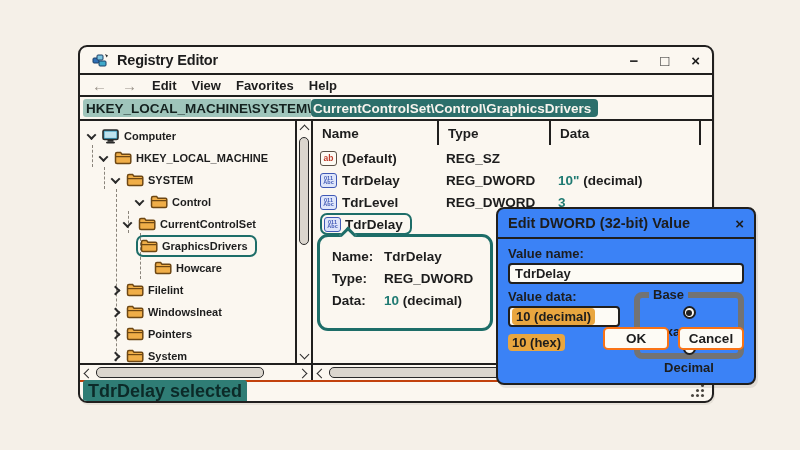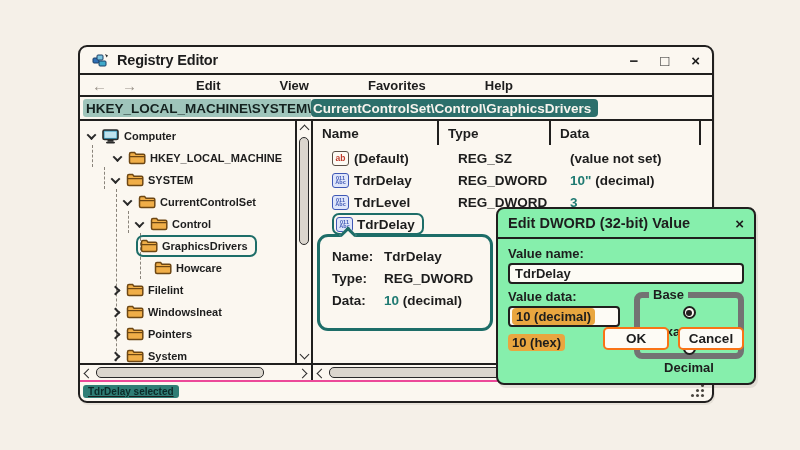--- a/index.html
+++ b/index.html
@@ -18,21 +18,21 @@
     box-shadow:1px 2px 0 rgba(60,50,40,.08);
   }
   .titlebar { height:28px; border-bottom:2px solid #201f1e; display:flex; align-items:center; gap:8px; padding:0 12px; flex:none;text-align:right; }
   .app-title { font-weight:700; font-size:14.5px; letter-spacing:-.2px; }
   .win-ctrls { margin-left:auto; display:flex; gap:22px; align-items:center; }
   .wc { font-size:15px; font-weight:700; line-height:1; cursor:default; }
   .reg-icon svg { display:block; }
 
   .menubar { height:22px; border-bottom:2px solid #201f1e; display:flex; align-items:center; gap:15px; padding:0 12px; font-size:13px; font-weight:700; flex:none; }
   .nav-arrow { color:#999289; font-size:15px; font-weight:700; line-height:1; }
-  .menu-item { cursor:default;margin-left:44px; }
+  .menu-item { cursor:default; }
 
   .addressbar { height:24px; border-bottom:2px solid #201f1e; display:flex; align-items:center; padding:0 3px; font-size:13.5px; font-weight:700; flex:none; white-space:nowrap; }
   .seg-light { background:#9fc5bb; color:#14211f; padding:1.5px 0 1.5px 3px; border-radius:3px 0 0 3px; }
   .seg-dark  { background:#2c6f6b; color:#f7f4ee; padding:1.5px 7px 1.5px 2px; border-radius:4px; }
 
   
   .content { flex:1; display:flex; min-height:0; }
 
   
   .treepane { width:233px; flex:none; border-right:2.5px solid #201f1e; display:grid; grid-template-columns:1fr 16px; grid-template-rows:1fr 17px; position:relative; }
@@ -59,58 +59,58 @@
 
   
   .listpane { flex:1; display:flex; flex-direction:column; min-width:0; }
   .listheader { height:24px; display:flex; align-items:center; font-size:13.5px; font-weight:700; flex:none; }
   .lh-cell { padding-left:9px; height:100%; display:flex; align-items:center;text-align:center; }
   .lh-name { width:124px; flex:none; }
   .lh-type { width:112px; flex:none; border-left:2px solid #201f1e; }
   .lh-data { flex:1; border-left:2px solid #201f1e; }
   .lh-end  { width:13px; flex:none; border-left:2px solid #201f1e; height:100%; }
   .listrows { flex:1; padding-top:2px; }
-  .lrow { height:22px; display:flex; align-items:center; font-size:13.5px; font-weight:700;padding-left:12px; }
+  .lrow { height:22px; display:flex; align-items:center; font-size:13.5px; font-weight:700; }
   .lcell-name { width:124px; flex:none; display:flex; align-items:center; gap:5px; padding-left:7px; }
   .lcell-type { width:112px; flex:none; padding-left:9px; }
   .lcell-data { flex:1; padding-left:9px; }
   .teal-num { color:#1f7a72; }
   .vicon { flex:none; display:flex; }
   .list-hscroll { height:17px; border-top:2px solid #201f1e; position:relative; flex:none; }
 
   
   .ic-string, .ic-dword {
     width:17px; height:15px; border-radius:3px; display:flex; align-items:center; justify-content:center;
     font-size:8.5px; font-weight:700; line-height:1;
   }
   .ic-string { border:1.8px solid #5a5046; background:#fdfaf3; color:#c03b2a; }
   .ic-dword  { border:1.8px solid #3f58b5; background:#dfe6fa; color:#3f58b5; font-size:5.5px; letter-spacing:0; flex-direction:column; }
   .ic-dword i { font-style:normal; display:block; line-height:4.5px; }
 
   
-  .statusbar { height:21px; border-top:2px solid #ec4899; display:flex; align-items:center; padding:0 3px; font-size:10px; font-weight:700; flex:none; position:relative;text-decoration:underline; }
+  .statusbar { height:21px; border-top:2px solid #c2410c; display:flex; align-items:center; padding:0 3px; font-size:18px; font-weight:700; flex:none; position:relative; }
   .status-chip { background:#2f7d75; color:#0c2a28; padding:1px 5px; border-radius:3px; }
   .grip { position:absolute; right:8px; bottom:4px; width:3px; height:3px; background:#4a463f; border-radius:50%;
     box-shadow:-5px 0 0 #4a463f, -10px 0 0 #4a463f, 0 -5px 0 #4a463f, -5px -5px 0 #4a463f, 0 -10px 0 #4a463f; }
 
   
   #tooltip {
     position:absolute; left:317px; top:234px; width:176px;
     background:#fbf7f0; border:3px solid #1d6d68; border-radius:11px;
     padding:9px 12px 16px; z-index:5;
   }
   #tooltip .notch { position:absolute; top:-8px; left:22px; width:12px; height:12px; background:#fbf7f0;
     border-left:3px solid #1d6d68; border-top:3px solid #1d6d68; transform:rotate(45deg); }
   .tt-row { display:flex; font-size:13.5px; font-weight:700; line-height:22px; }
   .tt-label { width:52px; flex:none; }
 
   
   #dialog {
     position:absolute; left:496px; top:207px; width:260px; height:178px;
-    background:#86efac; border:2.5px solid #201f1e; border-radius:8px;
+    background:#3b82f6; border:2.5px solid #201f1e; border-radius:8px;
     z-index:6; box-shadow:2px 3px 0 rgba(60,50,40,.10);
   }
   .dlg-title { height:30px; border-bottom:2px solid #201f1e; display:flex; align-items:center; padding:0 10px; font-size:14.5px; font-weight:700; }
   .dlg-close { margin-left:auto; font-size:15px; font-weight:700; }
   .dlg-body { padding:5px 10px 0; font-size:13px; font-weight:700; position:relative; }
   .dlg-label { margin:2px 0 2px; }
   .dlg-input { border:2px solid #201f1e; border-radius:4px; height:21px; background:#fdfbf5; display:flex; align-items:center; padding:0 5px; font-size:13px; font-weight:700; }
   .vd-wrap { display:flex; margin-top:3px; }
   .vd-left { width:118px; flex:none; }
   .vd-input { width:112px; margin-top:2px; padding:0 2px; }
@@ -180,21 +180,21 @@
               <svg width="18" height="15" viewBox="0 0 18 15">
                   <rect x="1" y="1" width="15" height="9.5" rx="1.5" fill="#3ea0c4" stroke="#2a2a2a" stroke-width="1.6"></rect>
                   <rect x="2.6" y="2.6" width="11.8" height="6.3" fill="#bfe2ee"></rect>
                   <rect x="5.5" y="11" width="6" height="1.8" fill="#2a2a2a"></rect>
                   <rect x="4" y="12.8" width="9" height="1.6" rx="0.8" fill="#2a2a2a"></rect>
                 </svg>
             </span>
             <span>Computer</span>
           </div>
 
-          <div class="titem" style="padding-left:31px;">
+          <div class="titem" style="padding-left:17px;">
             <span class="chev-slot">
                 <span class="chev down"></span>
               </span>
             <span class="ticon">
               <svg width="18" height="14" viewBox="0 0 18 14">
                   <path d="M1.5 3.2 Q1.5 1.6 3 1.6 L6.6 1.6 L8 3.2 L15.4 3.2 Q16.8 3.2 16.8 4.6 L16.8 11 Q16.8 12.5 15.3 12.5 L3 12.5 Q1.5 12.5 1.5 11 Z" fill="#f0ae48" stroke="#6e4713" stroke-width="1.5"></path>
                   <path d="M1.8 5.6 L16.5 5.6" stroke="#6e4713" stroke-width="1.2"></path>
                 </svg>
             </span>
             <span>HKEY_LOCAL_MACHINE</span>
@@ -206,44 +206,44 @@
               </span>
             <span class="ticon">
               <svg width="18" height="14" viewBox="0 0 18 14">
                   <path d="M1.5 3.2 Q1.5 1.6 3 1.6 L6.6 1.6 L8 3.2 L15.4 3.2 Q16.8 3.2 16.8 4.6 L16.8 11 Q16.8 12.5 15.3 12.5 L3 12.5 Q1.5 12.5 1.5 11 Z" fill="#f0ae48" stroke="#6e4713" stroke-width="1.5"></path>
                   <path d="M1.8 5.6 L16.5 5.6" stroke="#6e4713" stroke-width="1.2"></path>
                 </svg>
             </span>
             <span>SYSTEM</span>
           </div>
 
+          <div class="titem" style="padding-left:53px;">
+            <span class="chev-slot">
+                <span class="chev down"></span>
+              </span>
+            <span class="ticon">
+              <svg width="18" height="14" viewBox="0 0 18 14">
+                  <path d="M1.5 3.2 Q1.5 1.6 3 1.6 L6.6 1.6 L8 3.2 L15.4 3.2 Q16.8 3.2 16.8 4.6 L16.8 11 Q16.8 12.5 15.3 12.5 L3 12.5 Q1.5 12.5 1.5 11 Z" fill="#f0ae48" stroke="#6e4713" stroke-width="1.5"></path>
+                  <path d="M1.8 5.6 L16.5 5.6" stroke="#6e4713" stroke-width="1.2"></path>
+                </svg>
+            </span>
+            <span>Control</span>
+          </div>
+
           <div class="titem" style="padding-left:41px;">
             <span class="chev-slot">
                 <span class="chev down"></span>
               </span>
             <span class="ticon">
               <svg width="18" height="14" viewBox="0 0 18 14">
                   <path d="M1.5 3.2 Q1.5 1.6 3 1.6 L6.6 1.6 L8 3.2 L15.4 3.2 Q16.8 3.2 16.8 4.6 L16.8 11 Q16.8 12.5 15.3 12.5 L3 12.5 Q1.5 12.5 1.5 11 Z" fill="#f0ae48" stroke="#6e4713" stroke-width="1.5"></path>
                   <path d="M1.8 5.6 L16.5 5.6" stroke="#6e4713" stroke-width="1.2"></path>
                 </svg>
             </span>
             <span>CurrentControlSet</span>
-          </div>
-
-          <div class="titem" style="padding-left:53px;">
-            <span class="chev-slot">
-                <span class="chev down"></span>
-              </span>
-            <span class="ticon">
-              <svg width="18" height="14" viewBox="0 0 18 14">
-                  <path d="M1.5 3.2 Q1.5 1.6 3 1.6 L6.6 1.6 L8 3.2 L15.4 3.2 Q16.8 3.2 16.8 4.6 L16.8 11 Q16.8 12.5 15.3 12.5 L3 12.5 Q1.5 12.5 1.5 11 Z" fill="#f0ae48" stroke="#6e4713" stroke-width="1.5"></path>
-                  <path d="M1.8 5.6 L16.5 5.6" stroke="#6e4713" stroke-width="1.2"></path>
-                </svg>
-            </span>
-            <span>Control</span>
           </div>
 
           <div class="titem" style="padding-left:56px;">
             <span class="sel-box">
               <span class="ticon">
                 <svg width="18" height="14" viewBox="0 0 18 14">
                     <path d="M1.5 3.2 Q1.5 1.6 3 1.6 L6.6 1.6 L8 3.2 L15.4 3.2 Q16.8 3.2 16.8 4.6 L16.8 11 Q16.8 12.5 15.3 12.5 L3 12.5 Q1.5 12.5 1.5 11 Z" fill="#f0ae48" stroke="#6e4713" stroke-width="1.5"></path>
                     <path d="M1.8 5.6 L16.5 5.6" stroke="#6e4713" stroke-width="1.2"></path>
                   </svg>
               </span>
@@ -334,21 +334,20 @@
           <div class="lh-end"></div>
         </div>
 
         <div class="listrows">
           <div class="lrow">
             <span class="lcell-name">
               <span class="vicon ic-string">ab</span>
               <span>(Default)</span>
             </span>
             <span class="lcell-type">REG_SZ</span>
-            <span class="lcell-data">(value not set)</span>
           </div>
 
           <div class="lrow">
             <span class="lcell-name">
               <span class="vicon ic-dword">
                   <i>011</i>
                   <i>Abc</i>
                 </span>
               <span>TdrDelay</span>
             </span>

